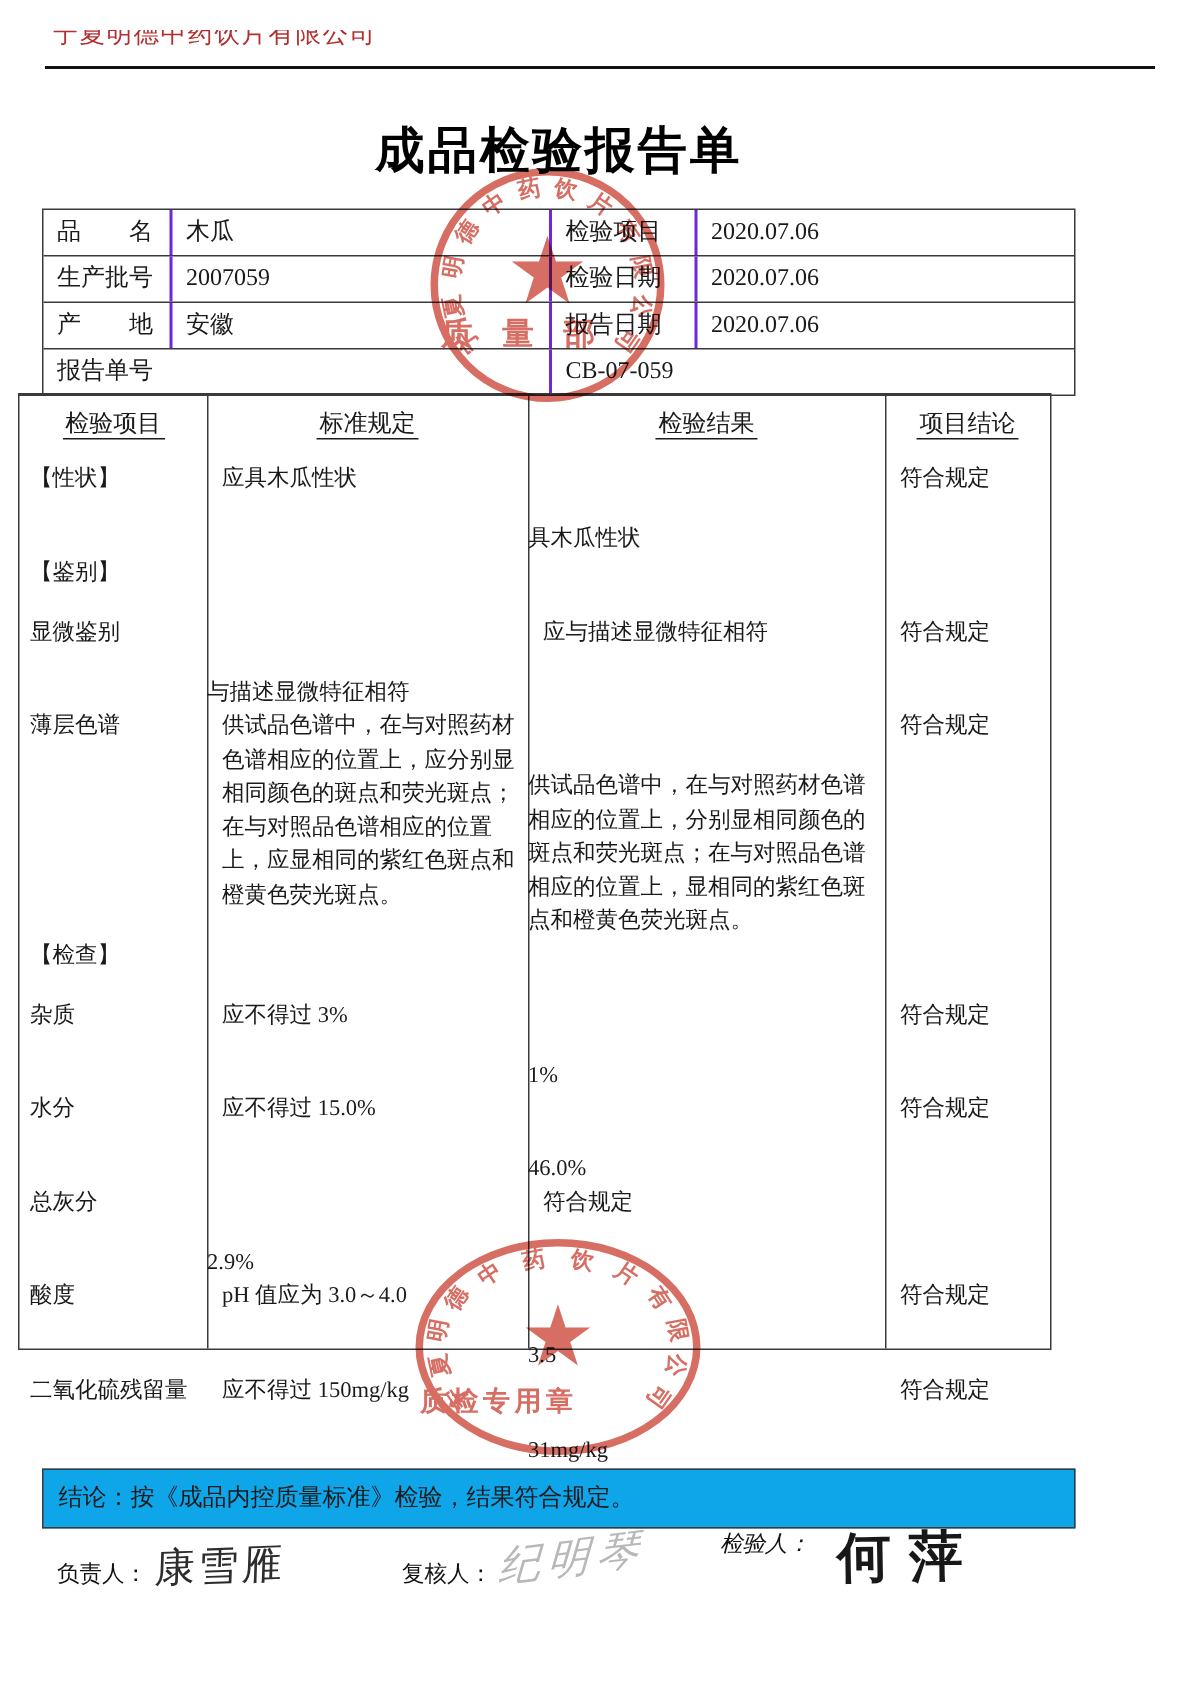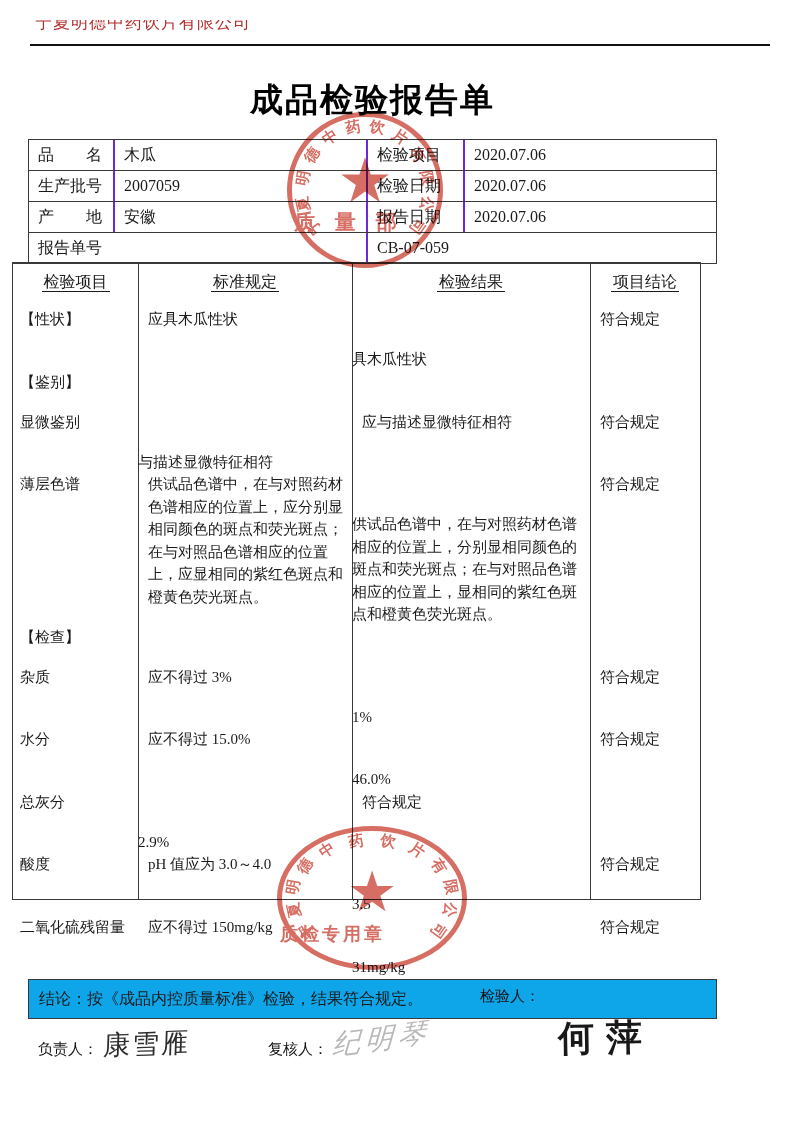--- a/index.html
+++ b/index.html
@@ -176,21 +176,21 @@
         </div>
       </div>
   </div>
 
   <div class="conclusion">结论：按《成品内控质量标准》检验，结果符合规定。</div>
 
   <div class="sig-label" style="left:38px;top:1040px;">负责人：</div>
   <div class="sig-name sig-lead">康雪雁</div>
   <div class="sig-label" style="left:268px;top:1040px;">复核人：</div>
   <div class="sig-name sig-review">纪明琴</div>
-  <div class="sig-label" style="left:480px;top:987px;">检验人：</div>
+  <div class="sig-label" style="left:480px;top:1020px;font-style:italic;">检验人：</div>
   <div class="sig-name sig-inspector">何萍</div>
 
   <div class="stamp stamp-top">
     <div class="stamp-ring"></div>
     <div class="stamp-star">★</div>
     <div class="stamp-center-text">质 量 部</div>
   <span class="stamp-char" style="left: 17.3934px; top: 105.709px; transform: rotate(-125deg);">宁</span>
       <span class="stamp-char" style="left: 7.43975px; top: 82.6042px; transform: rotate(-102.273deg);">夏</span>
       <span class="stamp-char" style="left: 7.04585px; top: 57.3869px; transform: rotate(-79.5455deg);">明</span>
       <span class="stamp-char" style="left: 16.2729px; top: 33.9729px; transform: rotate(-56.8182deg);">德</span>

